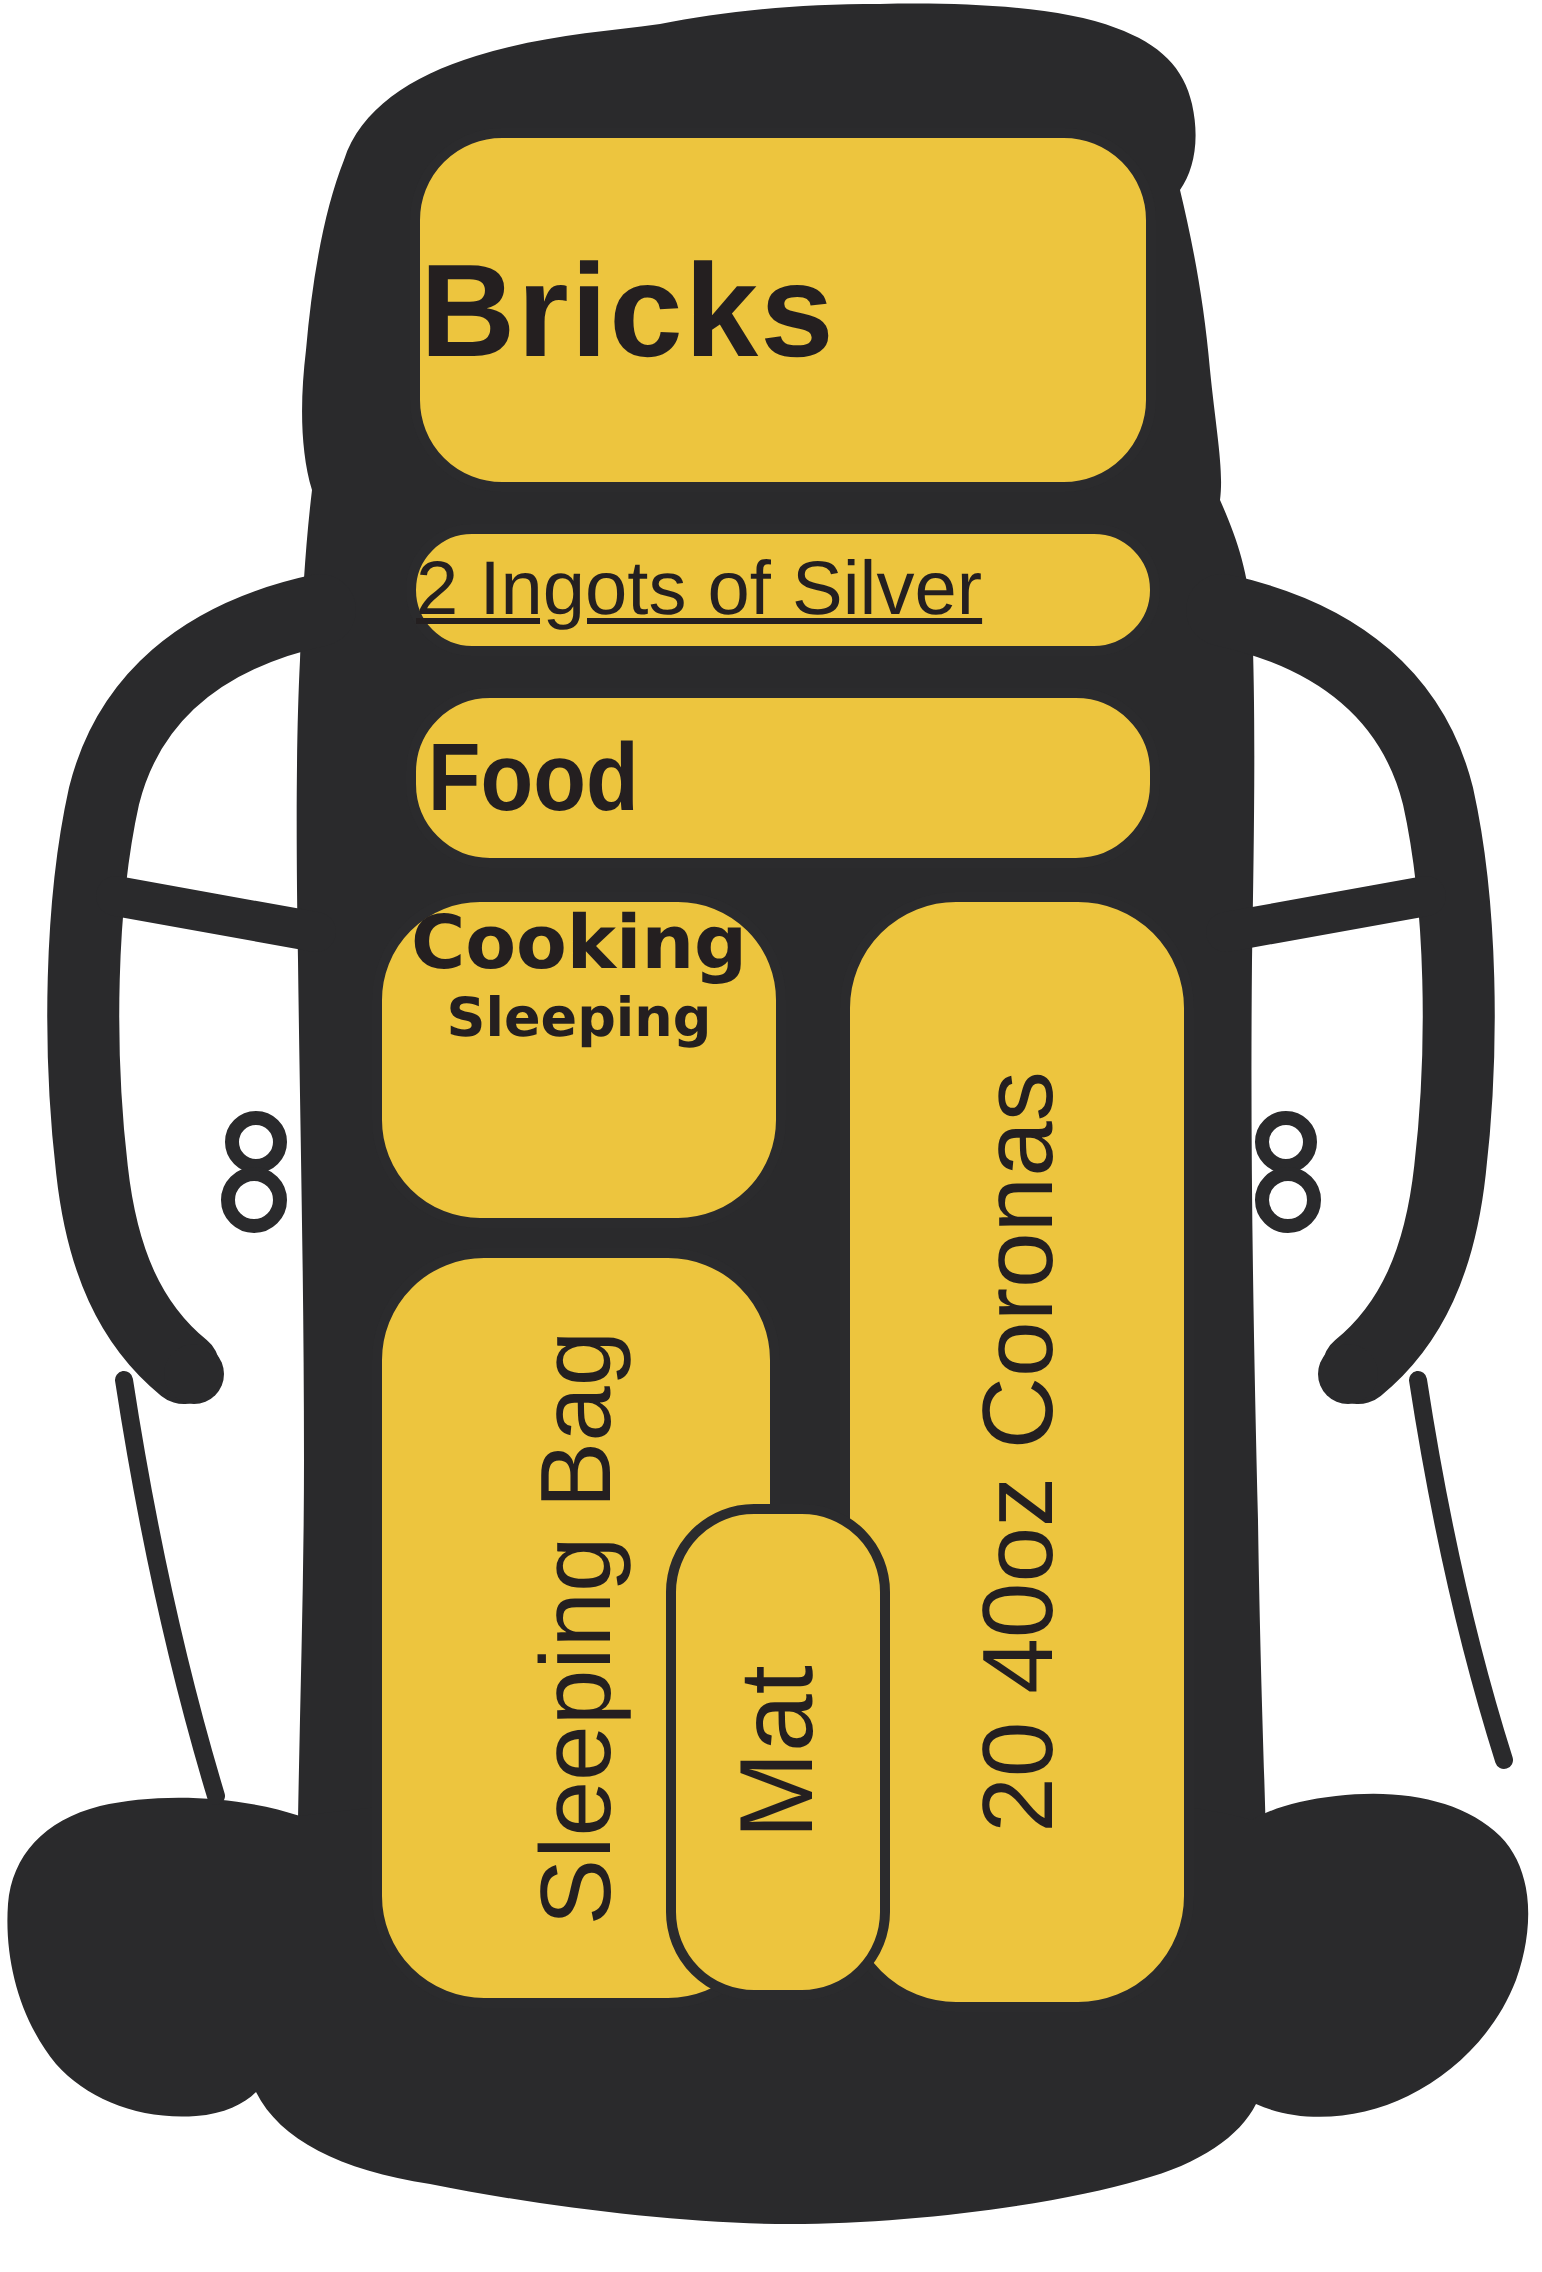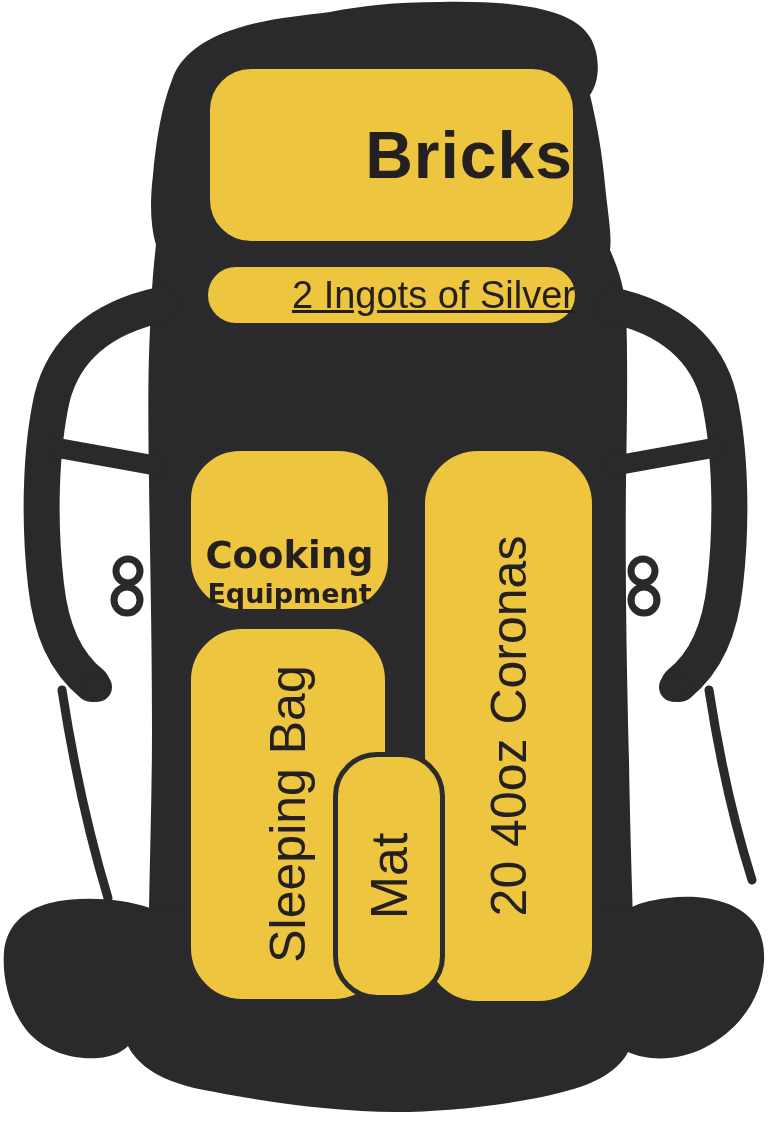--- a/index.html
+++ b/index.html
@@ -16,21 +16,21 @@
     background:var(--bg);
     overflow:hidden;
     font-family:"Liberation Sans", sans-serif;
   }
   .stage svg{position:absolute;left:0;top:0;}
   .compartment{
     position:absolute;
     background:var(--yellow);
     border:5px solid var(--border);
     box-sizing:border-box;
-    display:flex;align-items:center;justify-content:flex-end;
+    display:flex;align-items:center;justify-content:flex-start;
     color:var(--ink);
     z-index:2;
     text-align:center;
   }
   .compartment .vtext{
     position:absolute;left:50%;top:50%;
     transform:translate(-50%,-50%) rotate(-90deg);
     white-space:nowrap;
   }
   .c-bricks   {left:205px;top:64px;width:373px;height:182px;border-radius:46px;
@@ -101,24 +101,27 @@
   </svg>
 
   <div class="compartment c-bricks">
     <span>Bricks</span>
   </div>
 
   <div class="compartment c-silver">
     <span>2 Ingots of Silver</span>
   </div>
 
+  <div class="compartment c-food">
+    <span>Food</span>
+  </div>
 
   <div class="compartment c-cooking">
     <span class="line1">Cooking</span>
-    <span class="line2">Equipment</span>
+    <span class="line2">Sleeping</span>
   </div>
 
   <div class="compartment c-coronas">
     <span class="vtext">20 40oz Coronas</span>
   </div>
 
   <div class="compartment c-sleeping">
     <span class="vtext">Sleeping Bag</span>
   </div>
 

